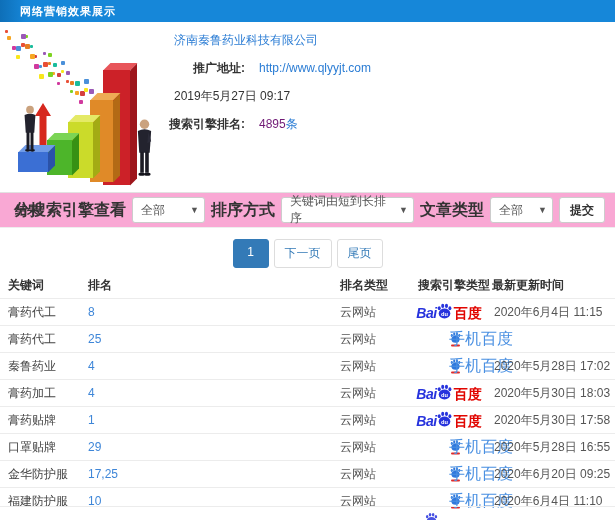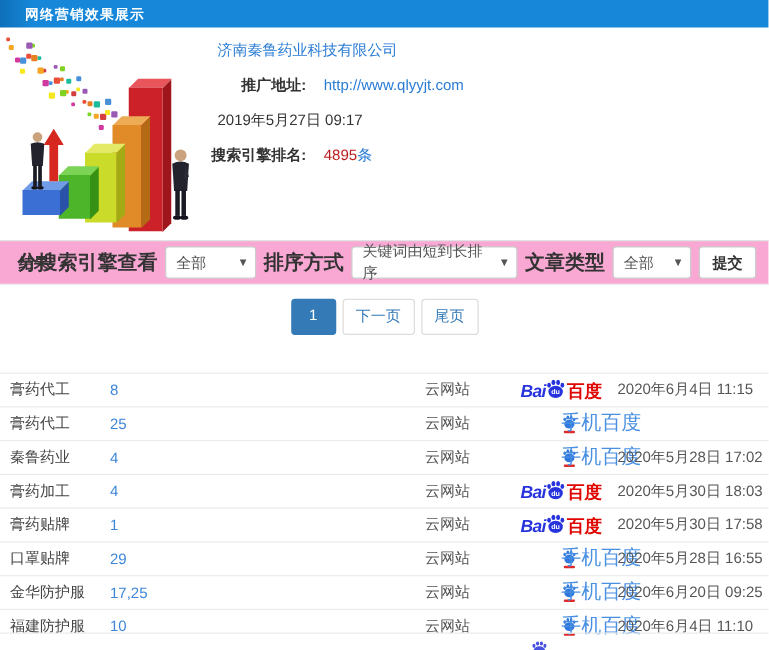--- a/index.html
+++ b/index.html
@@ -11,21 +11,21 @@
     background:linear-gradient(90deg,#0e6fb8 0,#1687d9 26px,#1687d9 100%);
     display:flex;align-items:center;}
   .topbar span{color:#fff;font-size:11px;font-weight:bold;margin-left:20px;letter-spacing:1px;}
 
   
   .info-rows{position:absolute;left:160px;top:26px;width:440px;}
   .info-row{display:flex;align-items:center;height:28px;font-size:12px;}
   .info-label{width:85px;text-align:right;color:#333;font-weight:bold;flex:0 0 85px;}
   .info-value{margin-left:14px;color:#333;}
   .info-value a{color:#2a7cd4;text-decoration:none;}
-  .val-red{color:#b91c1c;}
+  .val-red{color:#701a75;}
   .val-blue{color:#2a7cd4;}
 
   
   .art{position:absolute;left:5px;top:30px;width:170px;height:155px;}
   .bar{position:absolute;}
   .bar .face{position:absolute;left:0;bottom:0;width:100%;height:100%;}
   .bar .top{position:absolute;top:-7px;left:3.5px;width:100%;height:7px;transform:skewX(-45deg);}
   .bar .side{position:absolute;top:-3.5px;right:-7px;width:7px;height:100%;transform:skewY(-45deg);}
   .dot{position:absolute;border-radius:1px;}
   .arrow-up{position:absolute;}
@@ -219,20 +219,27 @@
       <button class="submit-btn">提交</button>
     </div>
   </div>
 
   <div class="pagination">
     <a class="pg active">1</a>
     <a class="pg">下一页</a>
     <a class="pg">尾页</a>
   </div>
 
+  <div class="thead">
+    <span class="th1">关键词</span>
+    <span class="th2">排名</span>
+    <span class="th3">排名类型</span>
+    <span class="th4">搜索引擎类型</span>
+    <span class="th5">最新更新时间</span>
+  </div>
   <div class="tbody" id="tbody">
   <div class="trow">
     <span class="c1">膏药代工</span>
     <a class="c2">8</a>
     <span class="c3">云网站</span>
     <span class="c4">
           <span class="bd-pc">
   <b class="bd-bai">Bai</b>
   <svg class="bd-paw" viewBox="0 0 24 24">
               <ellipse cx="12" cy="15.5" rx="8.2" ry="7"></ellipse>

